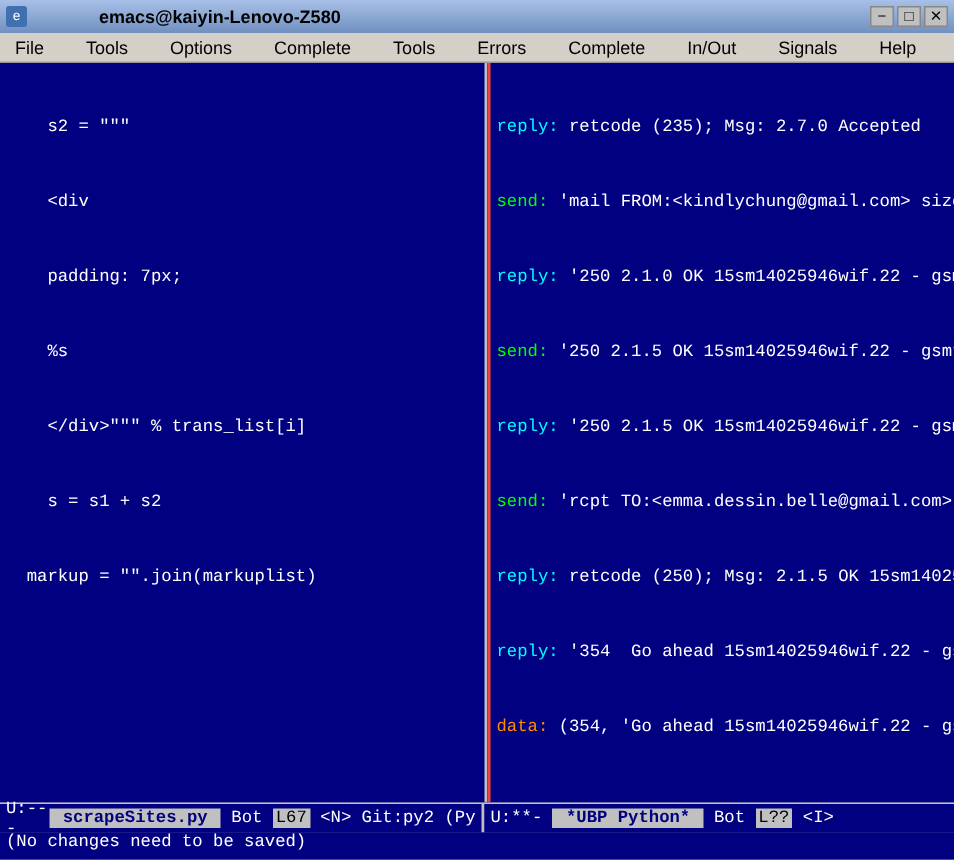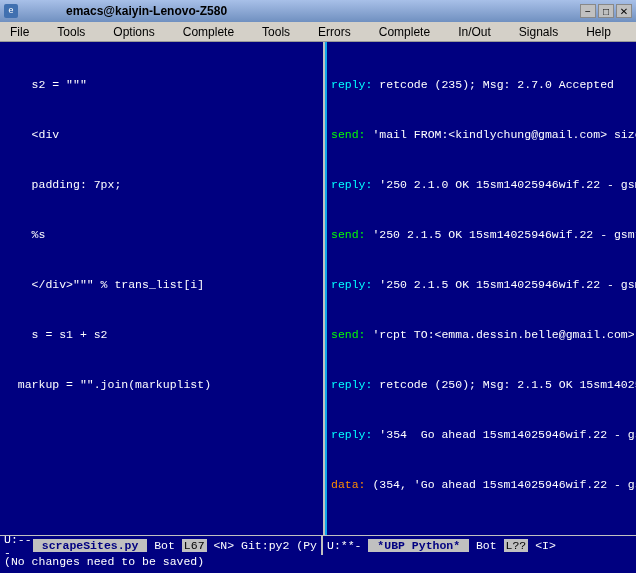--- a/index.html
+++ b/index.html
@@ -106,21 +106,21 @@
       white-space: pre;
       color: #ffffff;
     }
     
     .right-pane {
       flex: 1;
       background: #000080;
       color: #ffffff;
       display: flex;
       flex-direction: column;
-      border-left: 2px solid #0ea5e9;
+      border-left: 2px solid #ef4444;
       overflow: hidden;
     }
     .right-content {
       flex: 1;
       overflow: hidden;
       padding: 2px 4px;
       font-size: 11.5px;
       line-height: 1.45;
       white-space: pre;
     }

